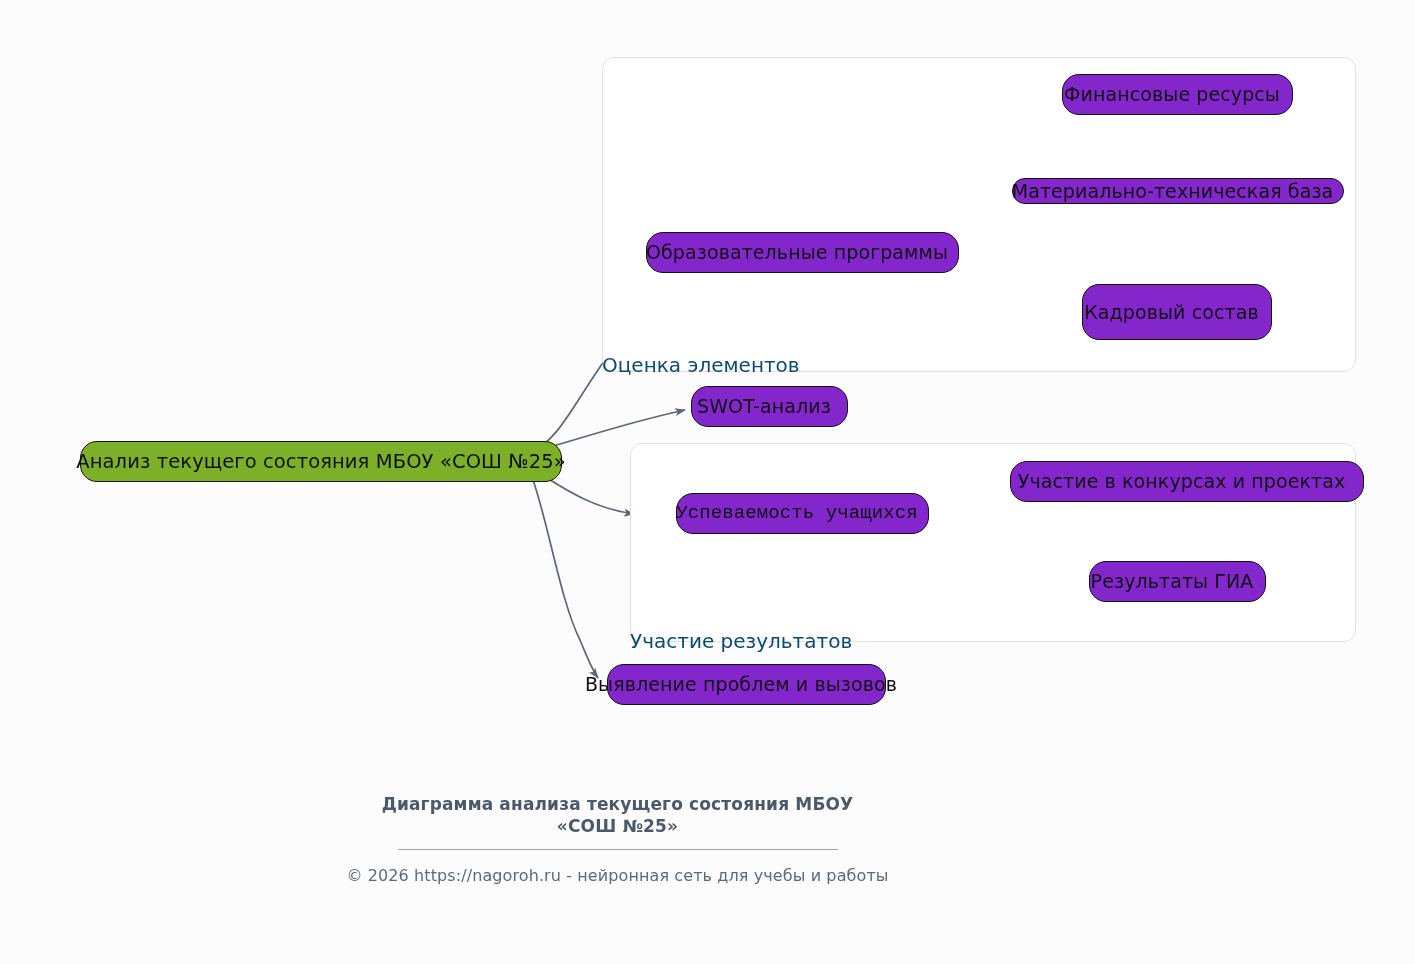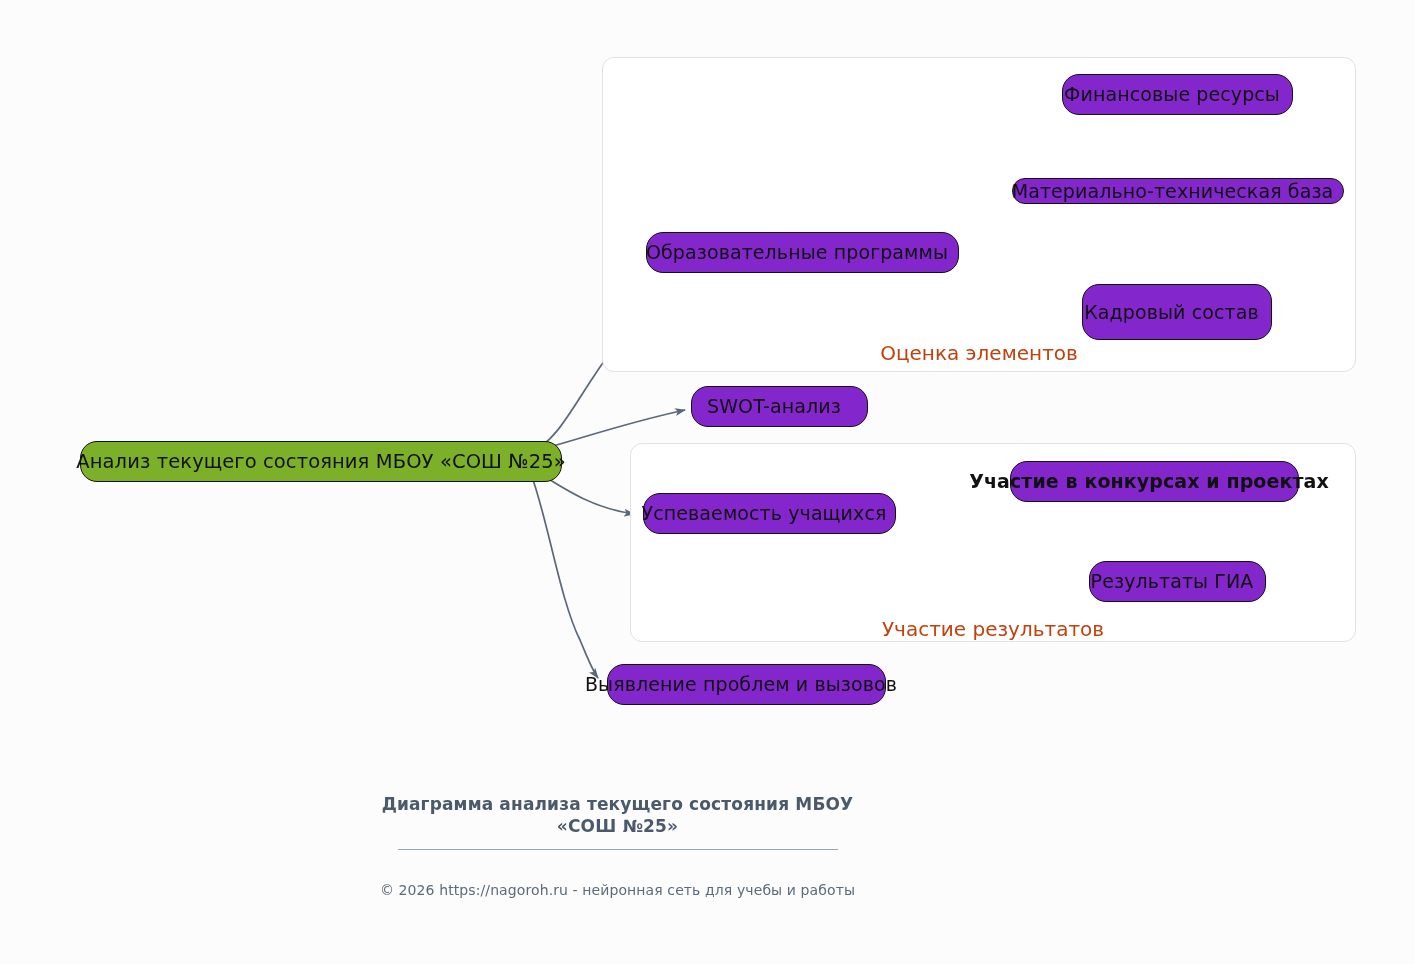--- a/index.html
+++ b/index.html
@@ -34,24 +34,25 @@
   .cluster-box {
     position: absolute;
     background: #ffffff;
     border: 1.3px solid #e2e2e2;
     border-radius: 12px;
     box-sizing: border-box;
   }
   .cluster-label {
     position: absolute;
     font-size: 20px;
-    color: #c2410c;
-    text-align: center;
+    color: #0c4a6e;
+    text-align: left;
     white-space: nowrap;
     font-family: "DejaVu Sans", "Liberation Sans", sans-serif;
+    margin-top: 12px;
   }
   .node {
     position: absolute;
     box-sizing: border-box;
     border-radius: 17px;
     display: flex;
     align-items: center;
     justify-content: center;
     white-space: nowrap;
     font-size: 19px;
@@ -84,22 +85,22 @@
     color: #4a5a6a;
     line-height: 1.32;
     letter-spacing: 0.15px;
   }
   .footer-rule {
     width: 440px;
     margin: 11px auto 0 auto;
     border-top: 1.4px solid #9aa6b2;
   }
   .footer-credit {
-    margin-top: 32px;
-    font-size: 14px;
+    margin-top: 16px;
+    font-size: 16px;
     color: #5b6b7b;
     letter-spacing: 0.1px;
     text-align: center;
   }
 </style>
 </head>
 <body>
 
 <div id="diagram-root">
 
@@ -140,25 +141,25 @@
   <div class="node root" style="left:48px; top:441px; width:482px; height:41px;">Анализ текущего состояния МБОУ «СОШ №25»</div>
 
   <div class="node branch" style="left:613px; top:232px; width:313px; height:41px;margin-left:33px;">Образовательные программы</div>
 
   <div class="node branch" style="left:1062px; top:74px; width:231px; height:41px;">Финансовые ресурсы</div>
 
   <div class="node branch" style="left:1012px; top:178px; width:332px; height:26px;">Материально-техническая база</div>
 
   <div class="node branch" style="left:1082px; top:284px; width:190px; height:56px;">Кадровый состав</div>
 
-  <div class="node branch" style="left:691px; top:386px; width:177px; height:41px;">SWOT-анализ</div>
+  <div class="node branch" style="left:691px; top:386px; width:157px; height:41px;">SWOT-анализ</div>
 
-  <div class="node branch" style="left:643px; top:493px; width:253px; height:41px;">Успеваемость учащихся</div>
+  <div class="node branch" style="left:676px; top:493px; width:253px; height:41px;font-family:Liberation Mono, monospace;">Успеваемость учащихся</div>
 
-  <div class="node branch" style="left:1010px; top:461px; width:289px; height:41px;font-weight:bold;">Участие в конкурсах и проектах</div>
+  <div class="node branch" style="left:1010px; top:461px; width:354px; height:41px;">Участие в конкурсах и проектах</div>
 
   <div class="node branch" style="left:1089px; top:561px; width:177px; height:41px;">Результаты ГИА</div>
 
   <div class="node branch" style="left:607px; top:664px; width:279px; height:41px;">Выявление проблем и вызовов</div>
 
   <div class="footer" style="top:793px;">
     <div class="footer-title">
       <span>Диаграмма анализа текущего состояния МБОУ</span><br>
       <span>«СОШ №25»</span>
     </div>

